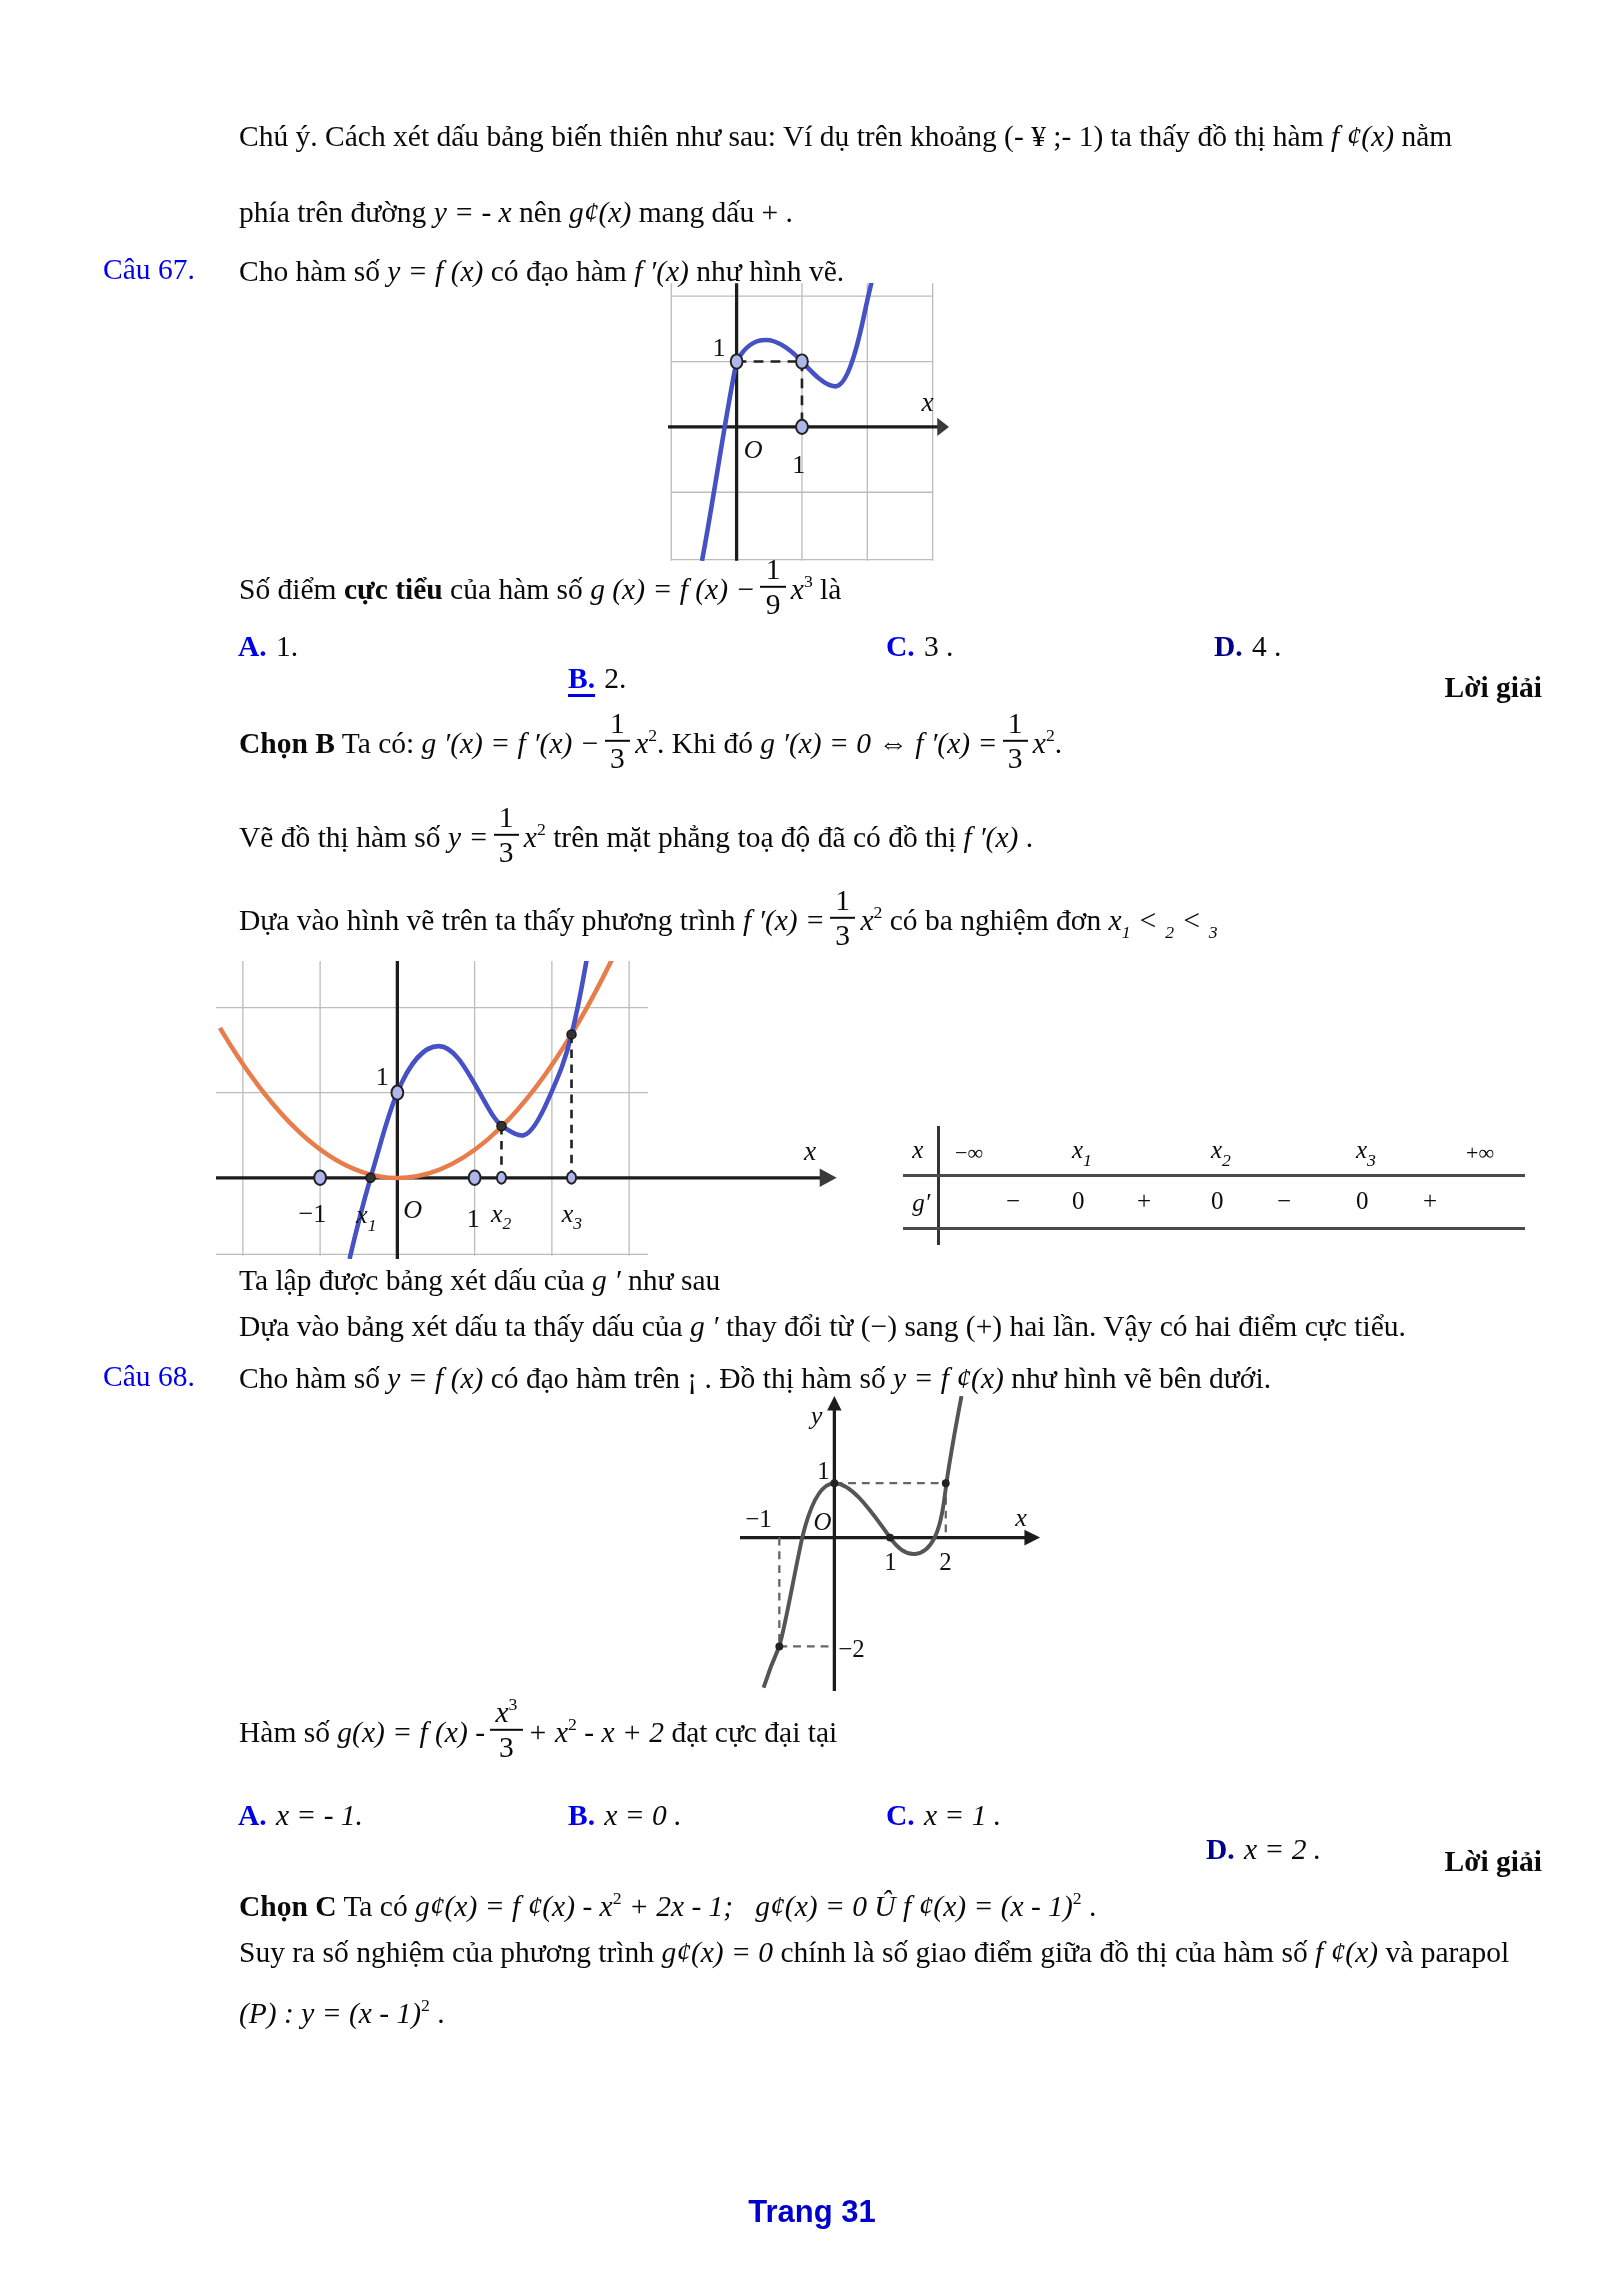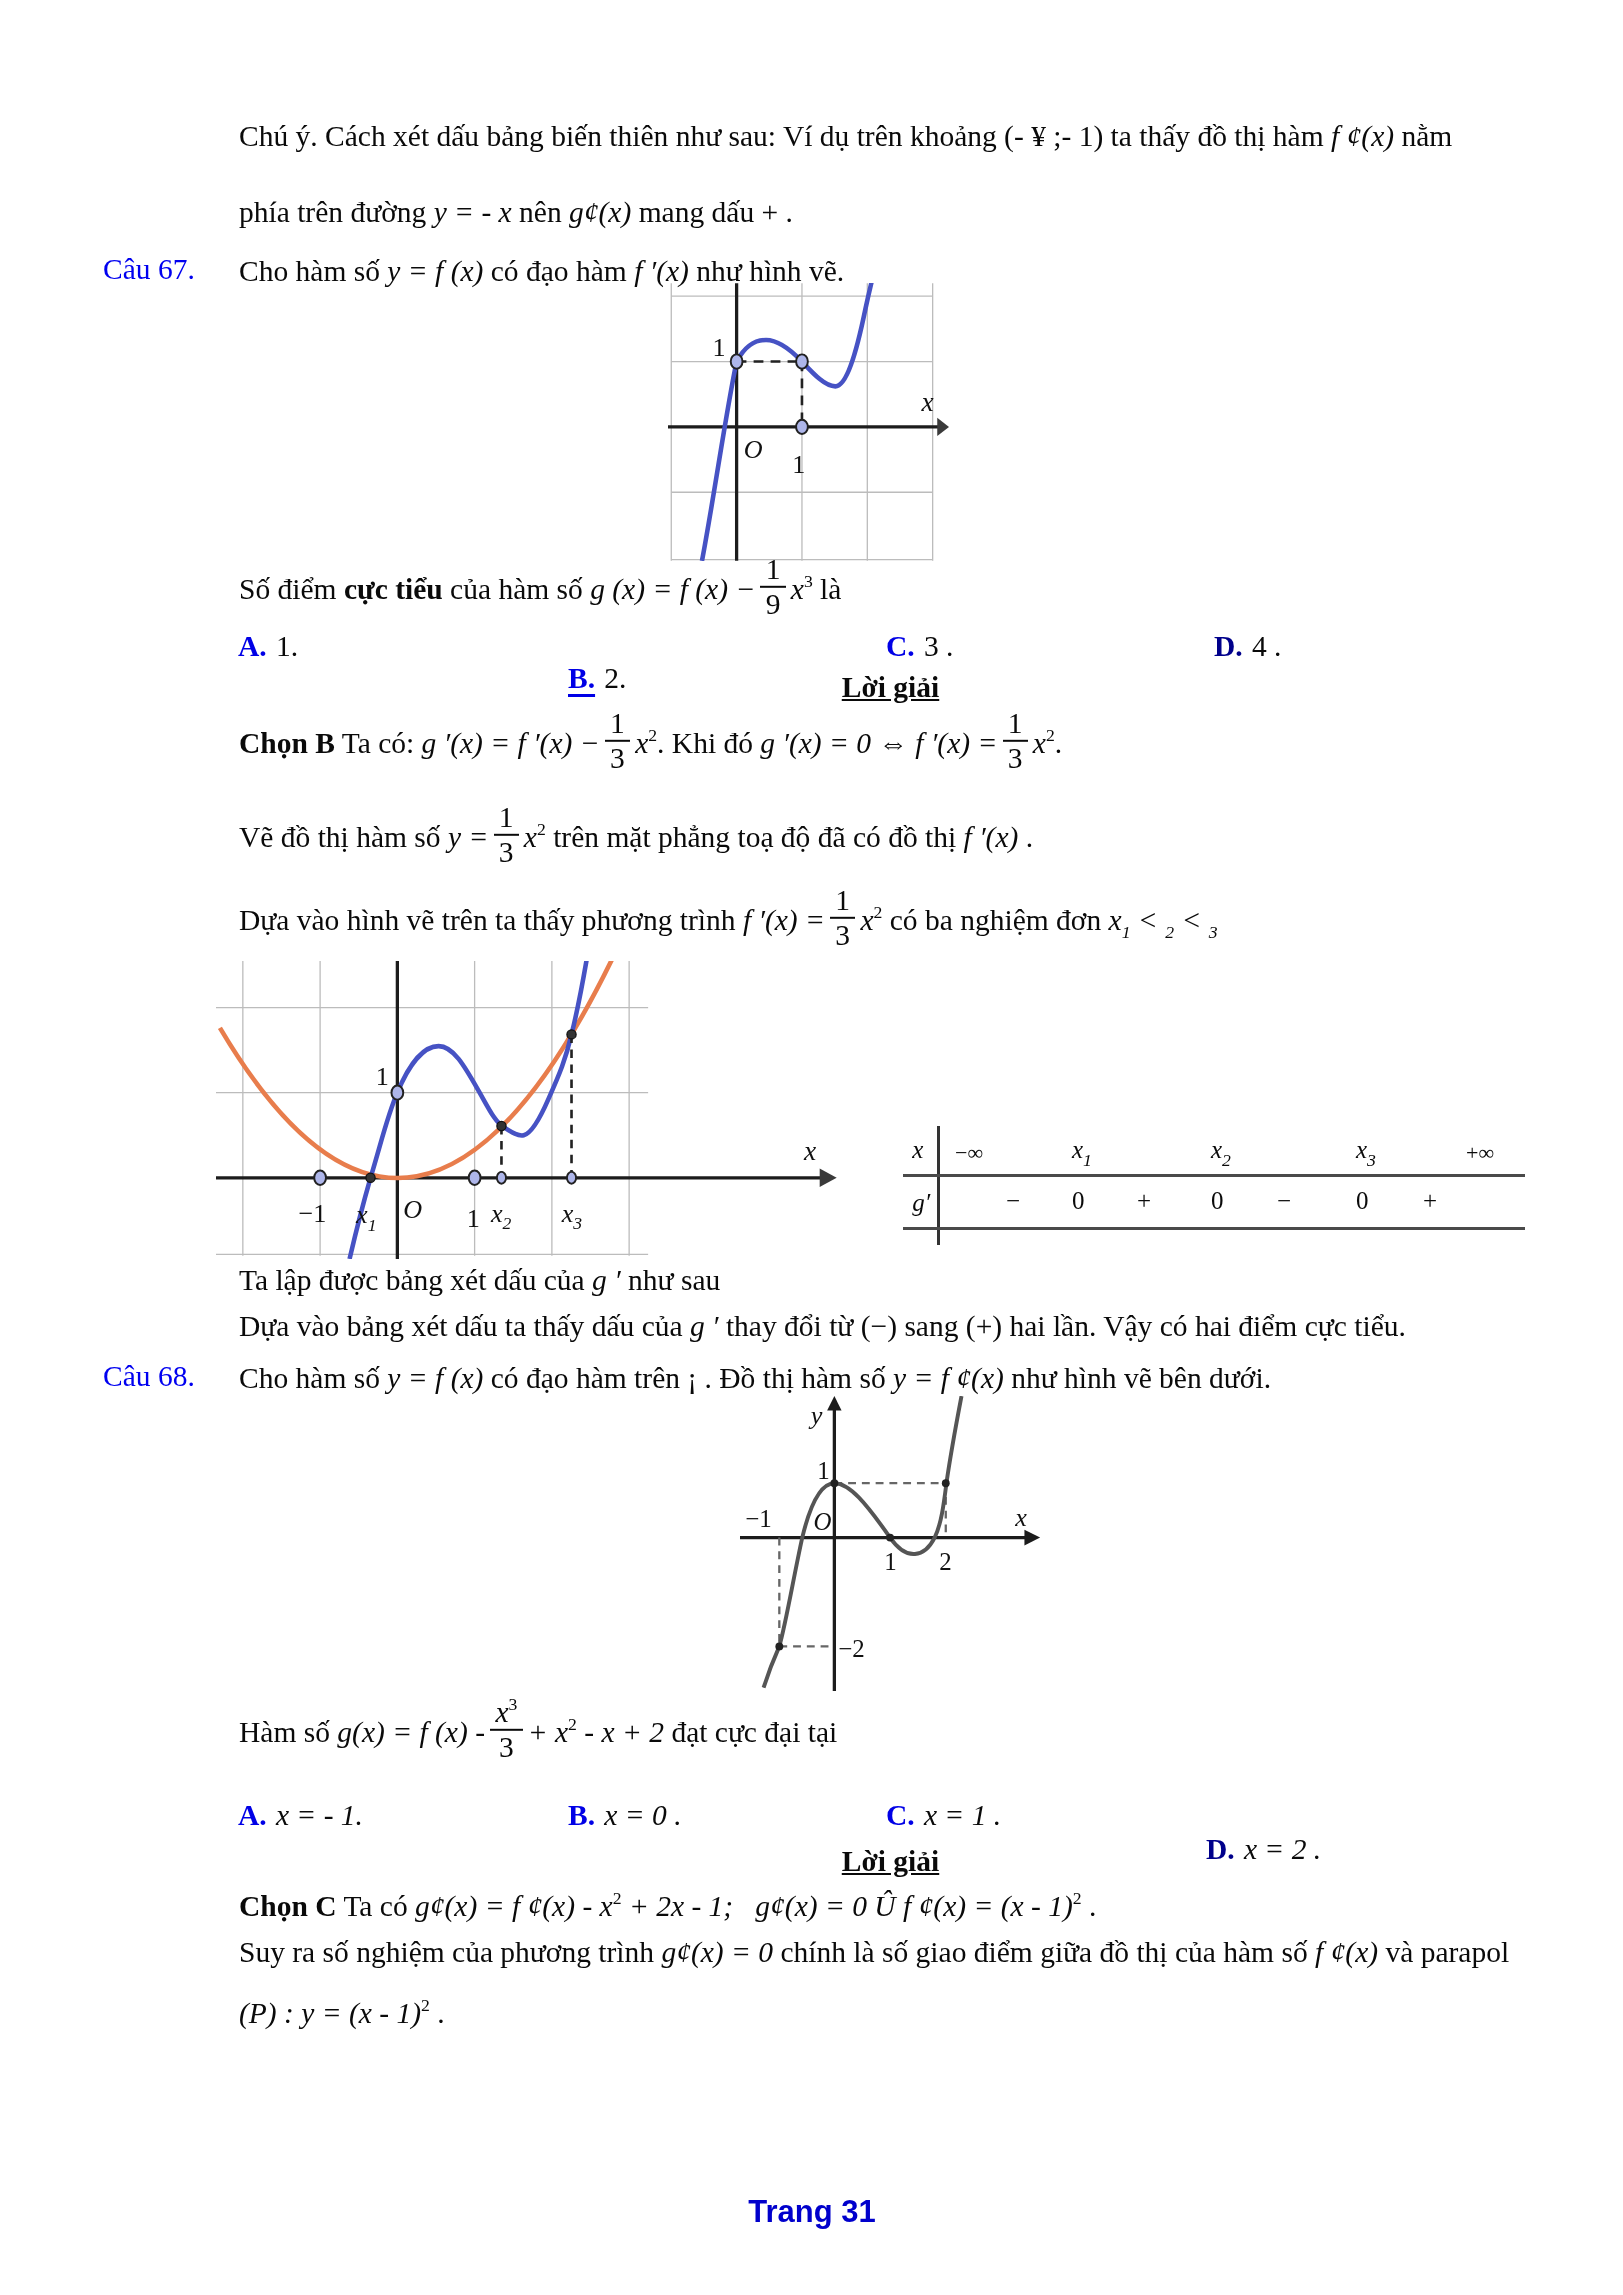--- a/index.html
+++ b/index.html
@@ -2,21 +2,21 @@
 <html style="font-size:10.5px"><head>
 <meta charset="utf-8">
 <style>
   html,body{margin:0;padding:0;background:#9a9a9a;}
   .page{position:relative;width:1624px;height:2295px;background:#ffffff;overflow:hidden;
         font-family:"Liberation Serif",serif;color:#0a0a0a;}
   .line{position:absolute;white-space:pre;font-size:29.5px;line-height:1.25;}
   .m{font-style:italic;}
   .bold{font-weight:bold;}
   .qlabel{position:absolute;white-space:pre;font-size:29.5px;font-weight:normal;color:#0000f0;}
-  .center{left:239px;width:1303px;text-align:center;text-decoration:underline;}
+  .center{left:239px;width:1303px;text-align:right;}
   .frac{display:inline-block;vertical-align:middle;text-align:center;margin:0 5.2px;transform:translateY(-5.2px);}
   .fnum{display:block;border-bottom:2.6px solid #0a0a0a;padding:0 5.2px;line-height:1.12;}
   .fden{display:block;line-height:1.12;}
   .sup{font-size:17.7px;position:relative;top:-11.8px;}
   .sub{font-size:17.7px;position:relative;top:7.9px;}
   .opt{position:absolute;white-space:pre;font-size:29.5px;}
   .letter{font-weight:bold;color:#0000e6;}
   .letter.navy{color:#00008b;}
   .correct{text-decoration:underline;text-decoration-thickness:3.3px;text-underline-offset:5.9px;}
   .val{font-style:italic;margin-left:9.2px;}

